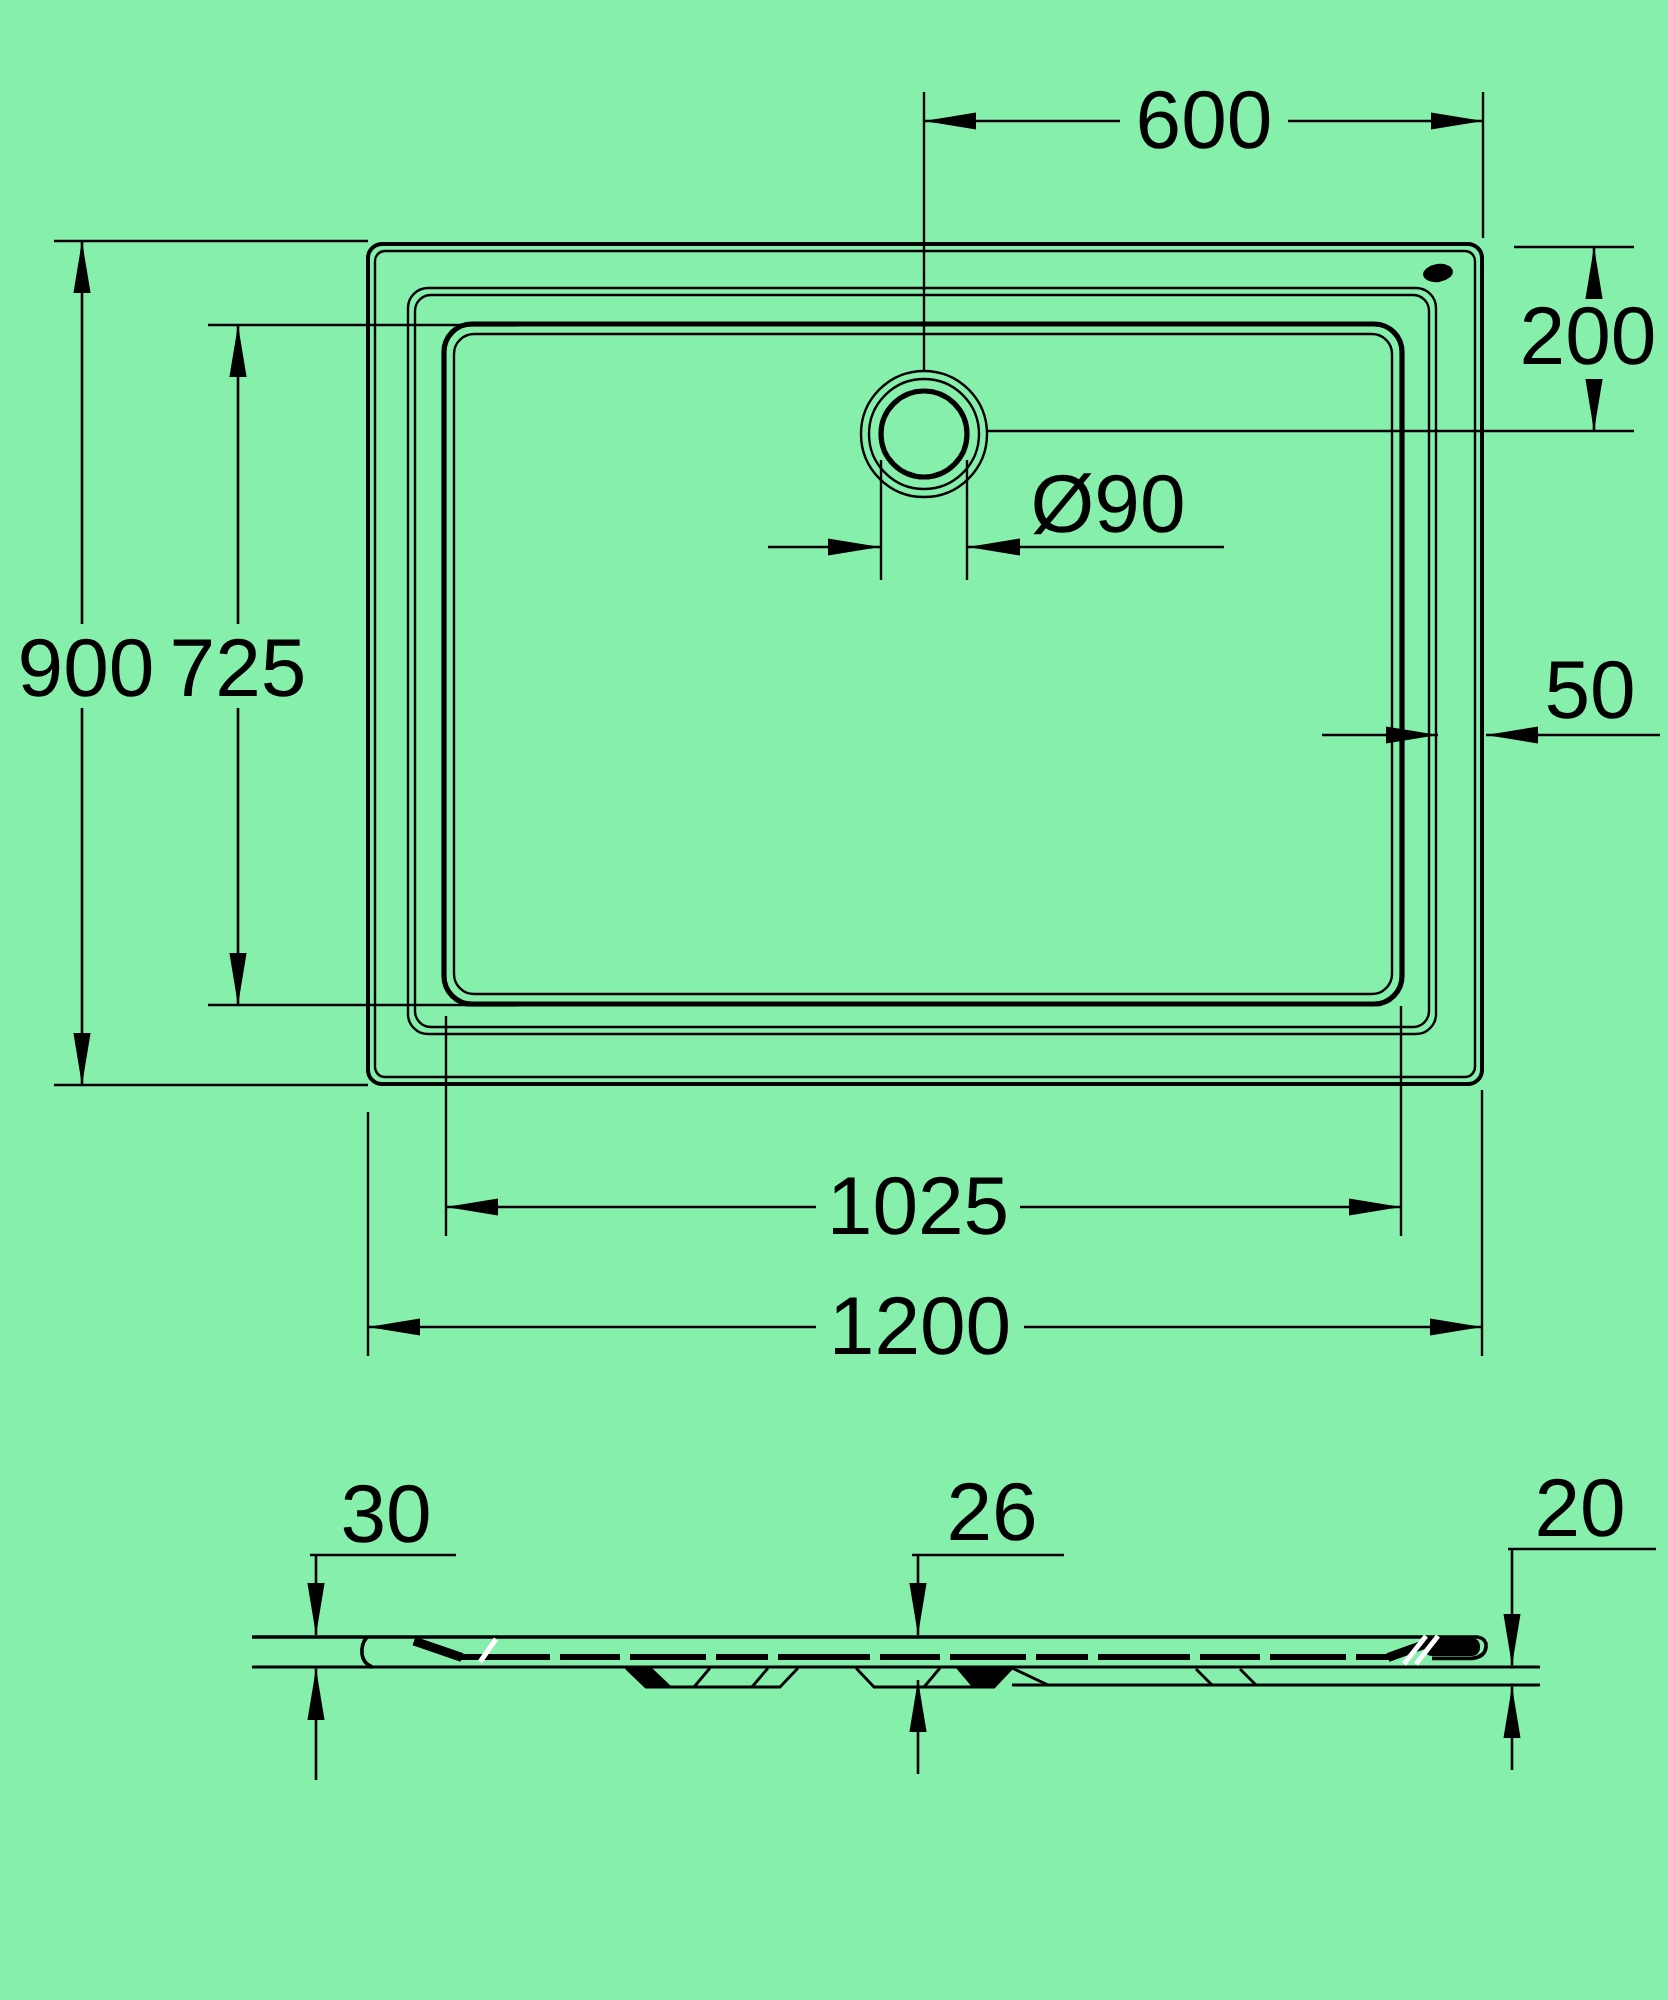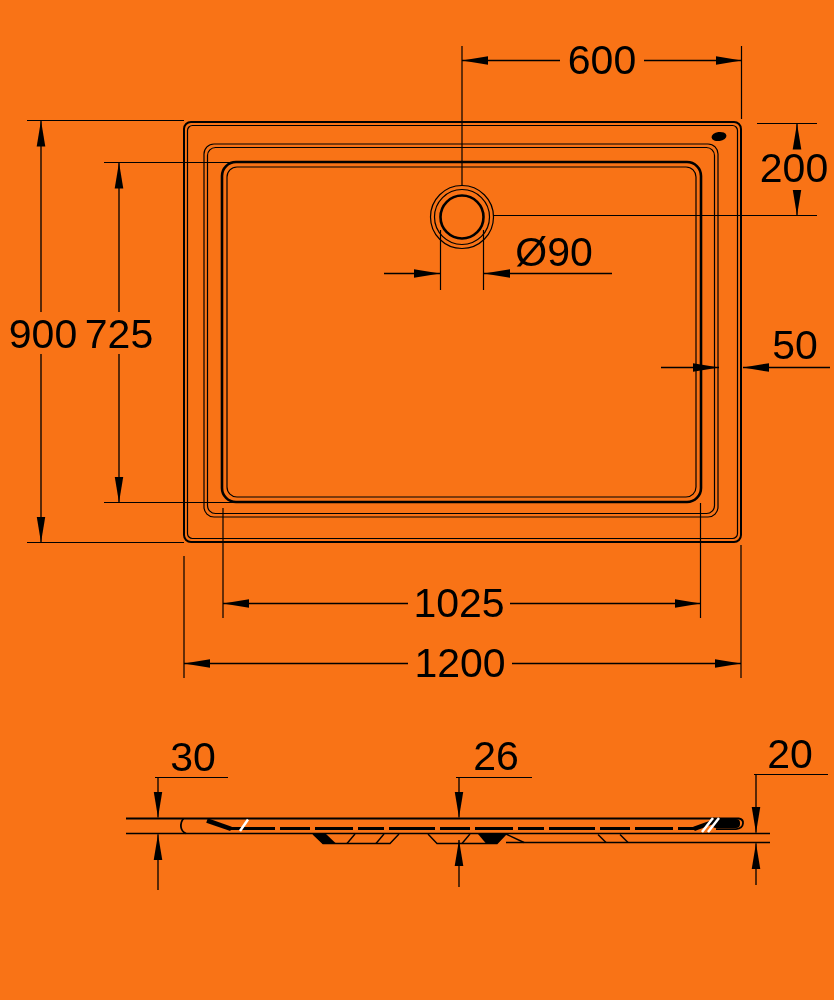--- a/index.html
+++ b/index.html
@@ -1,19 +1,19 @@
 <!DOCTYPE html>
 <html><head>
 <meta charset="utf-8">
 <style>
   html,body{margin:0;padding:0;background:#ffffff;}
   .canvas{
     position:relative;
     width:834px;height:1000px;
-    background:#f97316;
+    background:#86efac;
     font-family:"Liberation Sans", sans-serif;
     overflow:hidden;
   }
   svg{display:block;}
   .thin  {stroke:#000;stroke-width:1.2;fill:none;}
   .dim   {stroke:#000;stroke-width:1.3;fill:none;}
   .ext   {stroke:#000;stroke-width:1.2;fill:none;}
   .out2  {stroke:#000;stroke-width:2;fill:none;}
   .out1  {stroke:#000;stroke-width:1.2;fill:none;}
   .out3  {stroke:#000;stroke-width:2.6;fill:none;}

